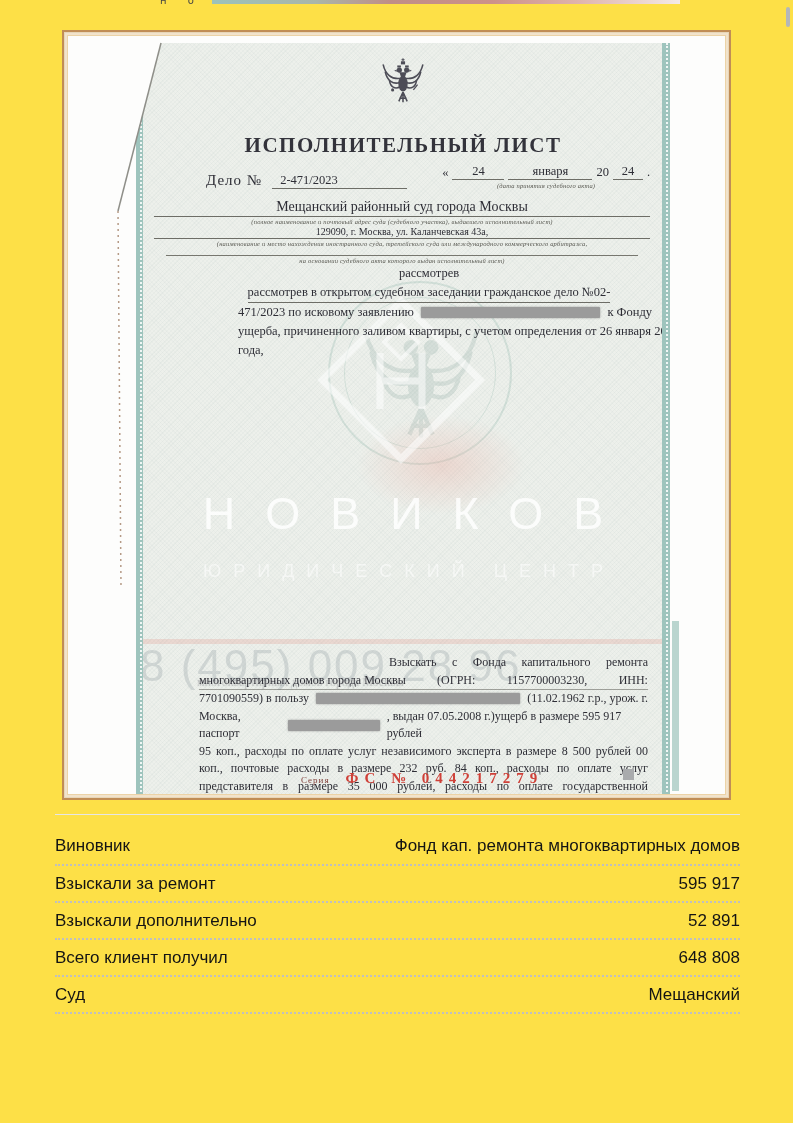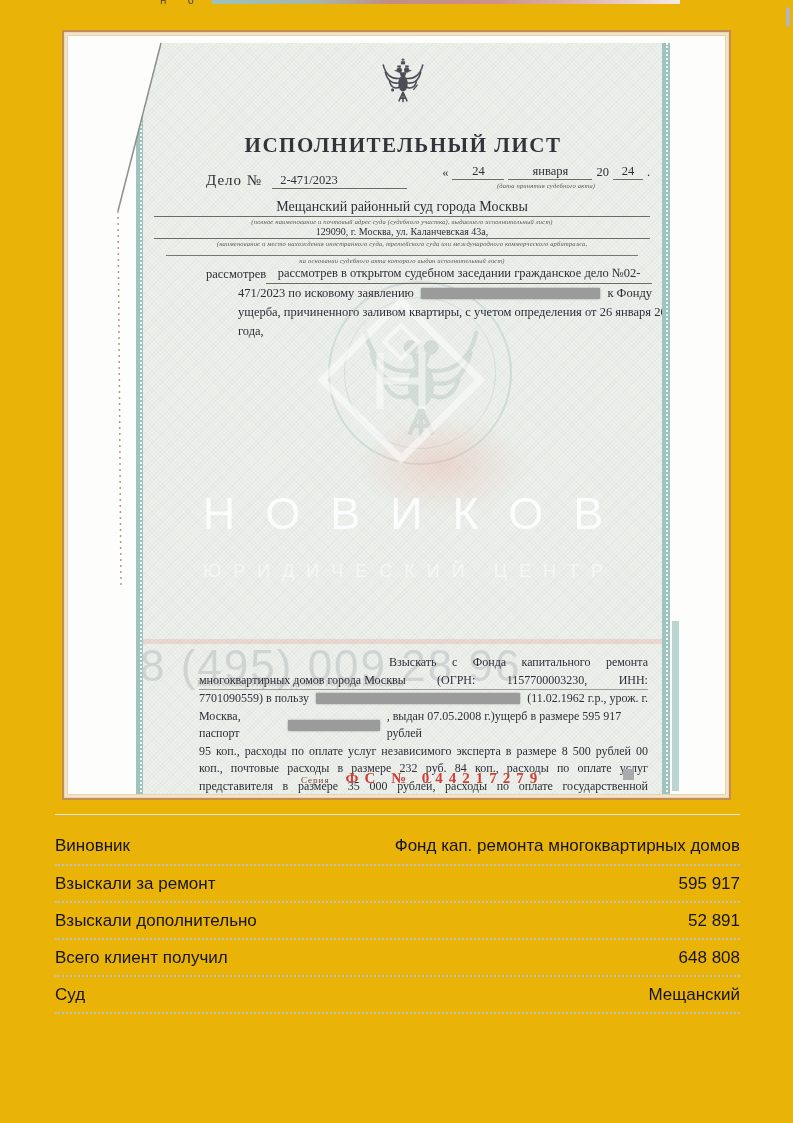--- a/index.html
+++ b/index.html
@@ -1,17 +1,17 @@
 <!DOCTYPE html>
 <html><head>
 <meta charset="utf-8">
 <style>
   * { margin:0; padding:0; box-sizing:border-box; }
   html,body { background:#fff; }
-  .page { position:relative; width:793px; height:1123px; background:#eab308; overflow:hidden;
+  .page { position:relative; width:793px; height:1123px; background:#fde047; overflow:hidden;
           font-family:"Liberation Serif","DejaVu Serif",serif; }
 
   
   .frag { position:absolute; left:160px; top:-5px; font-size:10px; letter-spacing:9px; color:#444;
           font-family:"DejaVu Sans",sans-serif; }
   .strip { position:absolute; left:212px; top:0; width:468px; height:4px;
            background:linear-gradient(90deg,#9cc2ba 0%,#a9b6a9 22%,#c08e87 38%,#cd9189 60%,#dfb3ab 78%,#f4eae6 100%); }
   .scroll-tick { position:absolute; left:786px; top:7px; width:4px; height:20px; background:#b4b7b9; border-radius:2px; }
 
   
@@ -59,21 +59,21 @@
   .cap { font-size:6.5px; font-style:italic; color:#56564f; letter-spacing:.2px; }
   .date-cap { margin-top:2px; }
 
   .court { position:absolute; left:18px; right:20px; top:156px; text-align:center; z-index:3; }
   .court-name { font-size:14px; border-bottom:1px solid #6d6d66; padding-bottom:1px; }
   .court-addr { font-size:10px; border-bottom:1px solid #6d6d66; margin-top:1px; padding-bottom:1px; }
   .blank-line { height:9px; border-bottom:1px solid #77776f; margin:0 12px; }
   .court .cap { display:block; margin-top:1px; }
 
   .p1 { position:absolute; left:70px; top:221px; width:446px; z-index:3; font-size:12.5px; line-height:19px; }
-  .p1 .l1 { display:flex; align-items:flex-end; }
+  .p1 .l1 { display:flex; align-items:center;flex-direction:column; }
   .p1 .l1 .fill { flex:1; border-bottom:1px solid #6d6d66; text-align:center; white-space:nowrap; }
   .ind { padding-left:32px; }
   .jl { text-align:justify; text-align-last:justify; white-space:nowrap; }
   .bar { background:#9b9b9b; height:11px; border-radius:1px; box-shadow:0 0 2px rgba(120,120,120,.8); align-self:center; }
   .fx { display:flex; align-items:flex-end; }
   .fx .bar { flex:1; margin:0 7px; }
 
   .diamond { position:absolute; left:180px; top:252px; width:170px; height:170px; opacity:.55; z-index:2; }
   .wm-name { position:absolute; left:0; width:100%; top:445px; z-index:4; text-align:center;
              font-family:"Liberation Sans","DejaVu Sans",sans-serif; font-size:45px; font-weight:400;

